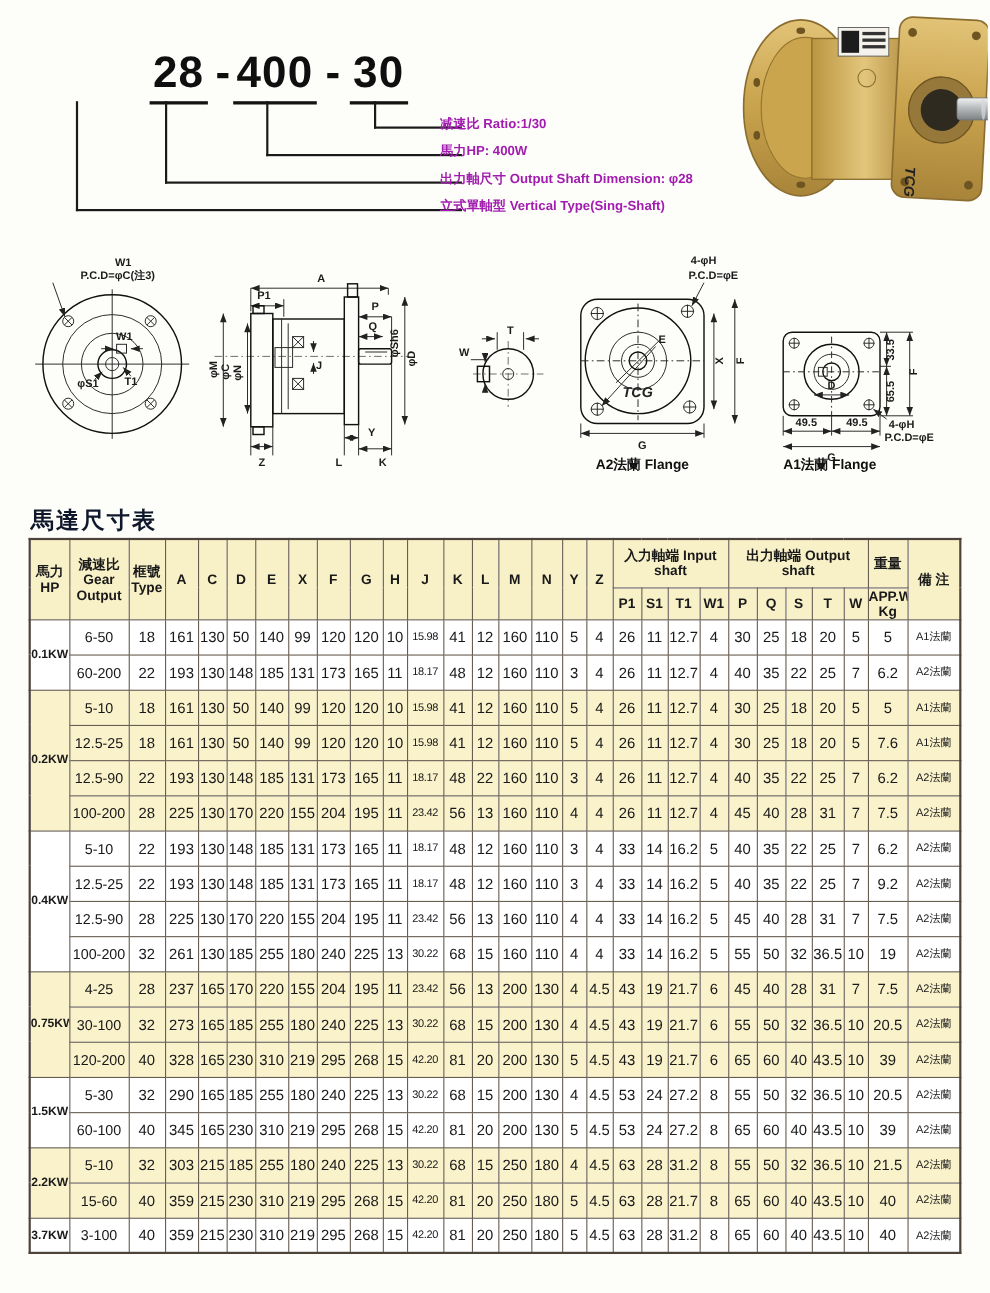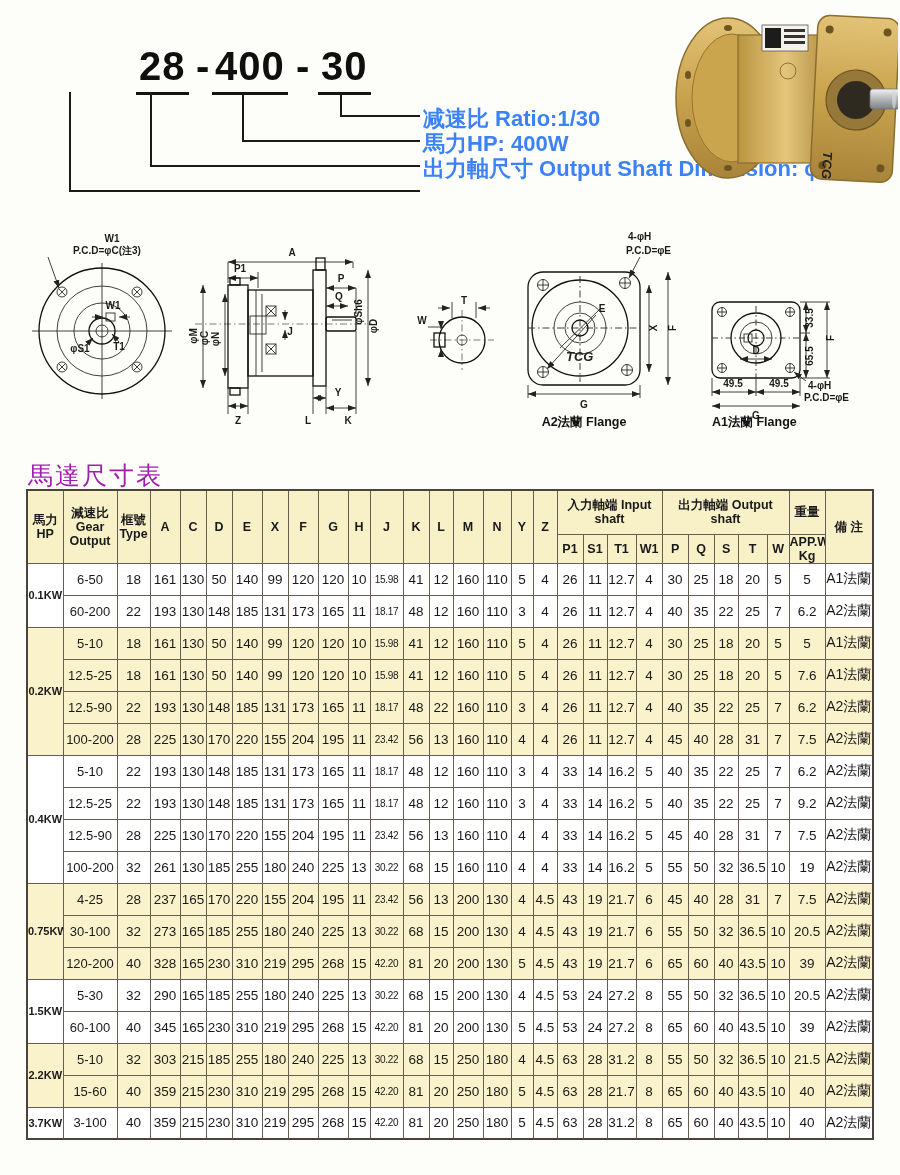--- a/index.html
+++ b/index.html
@@ -3,46 +3,46 @@
 <meta charset="utf-8">
 <style>
   html,body{margin:0;padding:0;}
   body{width:900px;height:1175px;background:#fdfdfa;font-family:"Liberation Sans",sans-serif;color:#141414;}
   .page{position:relative;width:900px;height:1175px;overflow:hidden;}
 
   
   .mseg{position:absolute;top:44px;font-size:40px;font-weight:bold;letter-spacing:1px;color:#0f0f0f;}
   .mseg.u{border-bottom:3px solid #141414;padding:0 3px 3px 3px;}
   .connector{position:absolute;border-left:2px solid #1a1a1a;border-bottom:2px solid #1a1a1a;}
-  .callout{position:absolute;left:423px;font-size:22px;font-weight:bold;white-space:nowrap;color:#3b82f6;}
+  .callout{position:absolute;left:400px;font-size:12px;font-weight:bold;white-space:nowrap;color:#a21caf;}
 
   
   svg text{font-family:"Liberation Sans",sans-serif;}
   .dlabel{font-size:10px;font-weight:bold;fill:#1a1a1a;}
   .dcap{font-size:12.5px;font-weight:bold;fill:#111;}
   .dlogo{font-size:13px;font-weight:bold;font-style:italic;fill:#222;}
   .thin{stroke:#2a2a2a;stroke-width:0.9;fill:none;}
   .part{stroke:#111;stroke-width:1.3;fill:none;}
   .dash{stroke:#444;stroke-width:0.7;fill:none;stroke-dasharray:7 3 1.5 3;}
 
   
-  .tbl-title{position:absolute;left:28px;top:459px;font-size:25px;font-weight:normal;color:#a21caf;letter-spacing:2px;}
+  .tbl-title{position:absolute;left:28px;top:459px;font-size:21px;font-weight:bold;color:#0f172a;letter-spacing:2px;}
   table.dim{position:absolute;left:26px;top:489px;width:846px;border-collapse:collapse;table-layout:fixed;
             border:2px solid #4c443a;background:#fff;}
   table.dim th,table.dim td{border:1px solid #675d51;text-align:center;vertical-align:middle;
             padding:0;overflow:hidden;color:#191919;}
   table.dim thead th{background:#f8f1c8;font-size:12.5px;font-weight:bold;line-height:1.12;}
   table.dim thead tr:first-child{height:44px;}
   table.dim thead tr:last-child{height:26px;}
   table.dim tbody tr{height:32px;}
   table.dim tbody td{font-size:13.5px;}
   table.dim tbody td.sm{font-size:10px;letter-spacing:-0.3px;}
   table.dim tbody td.hp{font-size:11px;font-weight:bold;}
   table.dim tbody td.ratio{font-size:13px;}
-  table.dim tbody td.note{font-size:14px;}
+  table.dim tbody td.note{font-size:10px;}
   table.dim tbody tr.shaded td{background:#f9f2cb;}
   .hdr-sm{font-size:10.5px;font-weight:bold;}
 
   .footnote{position:absolute;left:26px;top:1144px;font-size:17px;font-weight:bold;color:#111;letter-spacing:1px;}
 </style>
 </head>
 <body>
 
 <div class="page">
 
@@ -53,20 +53,21 @@
   <span class="mseg u" style="left:318px">30</span>
 
   <div class="connector" style="left:340px;top:92px;width:78px;height:23px;"></div>
   <div class="connector" style="left:242px;top:92px;width:176px;height:48px;"></div>
   <div class="connector" style="left:150px;top:92px;width:268px;height:73px;"></div>
   <div class="connector" style="left:69px;top:92px;width:349px;height:98px;"></div>
 
   <div class="callout" style="top:104px">减速比 Ratio:1/30</div>
   <div class="callout" style="top:129px">馬力HP: 400W</div>
   <div class="callout" style="top:154px">出力軸尺寸 Output Shaft Dimension: φ28</div>
+  <div class="callout" style="top:179px">立式單軸型 Vertical Type(Sing-Shaft)</div>
 
   <svg style="position:absolute;left:666px;top:5px" width="232" height="182" viewBox="0 0 232 182">
     <defs>
       <linearGradient id="gold" x1="0" y1="0" x2="0" y2="1">
         <stop offset="0" stop-color="#e2c377"></stop>
           <stop offset="0.5" stop-color="#c8a24c"></stop>
           <stop offset="1" stop-color="#a8843a"></stop>
       </linearGradient>
       <linearGradient id="gold2" x1="0" y1="0" x2="1" y2="0">
         <stop offset="0" stop-color="#b9953f"></stop>

